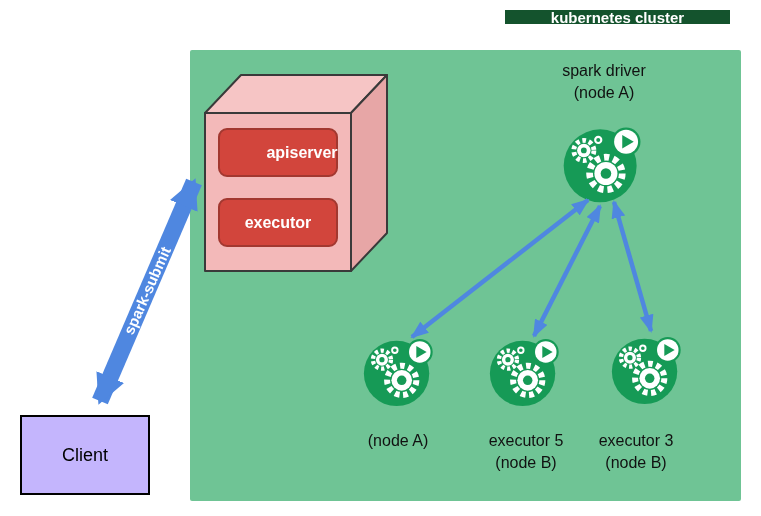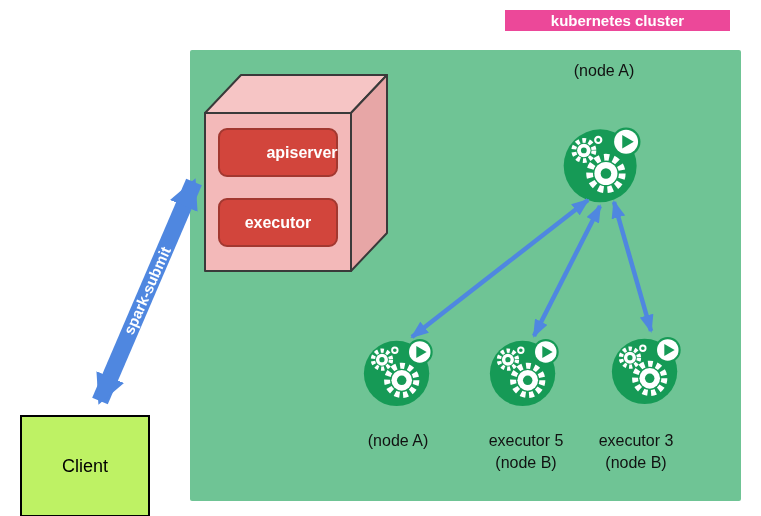--- a/index.html
+++ b/index.html
@@ -2,22 +2,22 @@
 <html><head>
 <meta charset="utf-8">
 <style>
   * { margin:0; padding:0; box-sizing:border-box; }
   body { font-family:"Liberation Sans","DejaVu Sans",sans-serif; background:#fff; }
   .canvas { position:relative; width:761px; height:516px; background:#fff; overflow:hidden; }
 
   .cluster-bg { position:absolute; left:190px; top:50px; width:551px; height:451px;
                 background:#6fc495; border-radius:2px; }
 
-  .badge { position:absolute; left:505px; top:10px; width:225px; height:21px;
-           background:#ec4899; color:#fff; font-weight:bold; font-size:15px;
+  .badge { position:absolute; left:505px; top:10px; width:225px; height:14px;
+           background:#14532d; color:#fff; font-weight:bold; font-size:15px;
            display:flex; align-items:center; justify-content:center; }
 
   .cube { position:absolute; left:204px; top:73px; width:184px; height:200px; }
 
   .component { position:absolute; width:120px; height:49px; background:#d2453c;
                border:2px solid #a23830; border-radius:9px; color:#fff;
                font-weight:bold; font-size:16px;
                display:flex; align-items:center; justify-content:center; }
   .component.apiserver { left:218px; top:128px;padding-left:48px; }
   .component.scheduler { left:218px; top:198px; }
@@ -28,22 +28,22 @@
   .pod.ex2 { left:483px; top:327px; width:86px; height:86px; }
   .pod.ex3 { left:605px; top:325px; width:86px; height:86px; }
 
   .label { position:absolute; text-align:center; font-size:16px; color:#111; line-height:1.35; }
   .label span { display:block; }
   .label.driver-label { left:514px; top:60px; width:180px; }
   .label.ex1-label { left:328px; top:430px; width:140px; }
   .label.ex2-label { left:456px; top:430px; width:140px; }
   .label.ex3-label { left:566px; top:430px; width:140px; }
 
-  .client-box { position:absolute; left:20px; top:415px; width:130px; height:102px;
-                background:#bef264; border:2px solid #000; color:#000; font-size:18px;
+  .client-box { position:absolute; left:20px; top:415px; width:130px; height:80px;
+                background:#c4b5fd; border:2px solid #000; color:#000; font-size:18px;
                 display:flex; align-items:center; justify-content:center; }
 
   .overlay { position:absolute; left:0; top:0; width:761px; height:516px; pointer-events:none; }
 
   .submit-label { position:absolute; left:77px; top:282px; width:140px; text-align:center;
                   color:#fff; font-weight:bold; font-size:15px;
                   transform:rotate(-66deg); pointer-events:none; }
 </style>
 </head>
 <body>
@@ -77,20 +77,21 @@
       <polygon points="1,40 37,2 183,2 147,40" fill="#f6c5c5" stroke="#3a3a3a" stroke-width="2" stroke-linejoin="round"></polygon>
       <polygon points="147,40 183,2 183,160 147,198" fill="#e7a6a6" stroke="#3a3a3a" stroke-width="2" stroke-linejoin="round"></polygon>
       <polygon points="1,40 147,40 147,198 1,198" fill="#f3b9b9" stroke="#3a3a3a" stroke-width="2" stroke-linejoin="round"></polygon>
     </svg>
   </div>
 
   <div class="component apiserver">apiserver</div>
   <div class="component scheduler">executor</div>
 
   <div class="label driver-label">
+    <span>spark driver</span>
     <span>(node A)</span>
   </div>
   <svg class="pod driver" viewBox="0 0 100 100">
     <use href="#pod-icon"></use>
   </svg>
 
   <svg class="pod ex1" viewBox="0 0 100 100">
       <use href="#pod-icon"></use>
     </svg>
   <svg class="pod ex2" viewBox="0 0 100 100">

